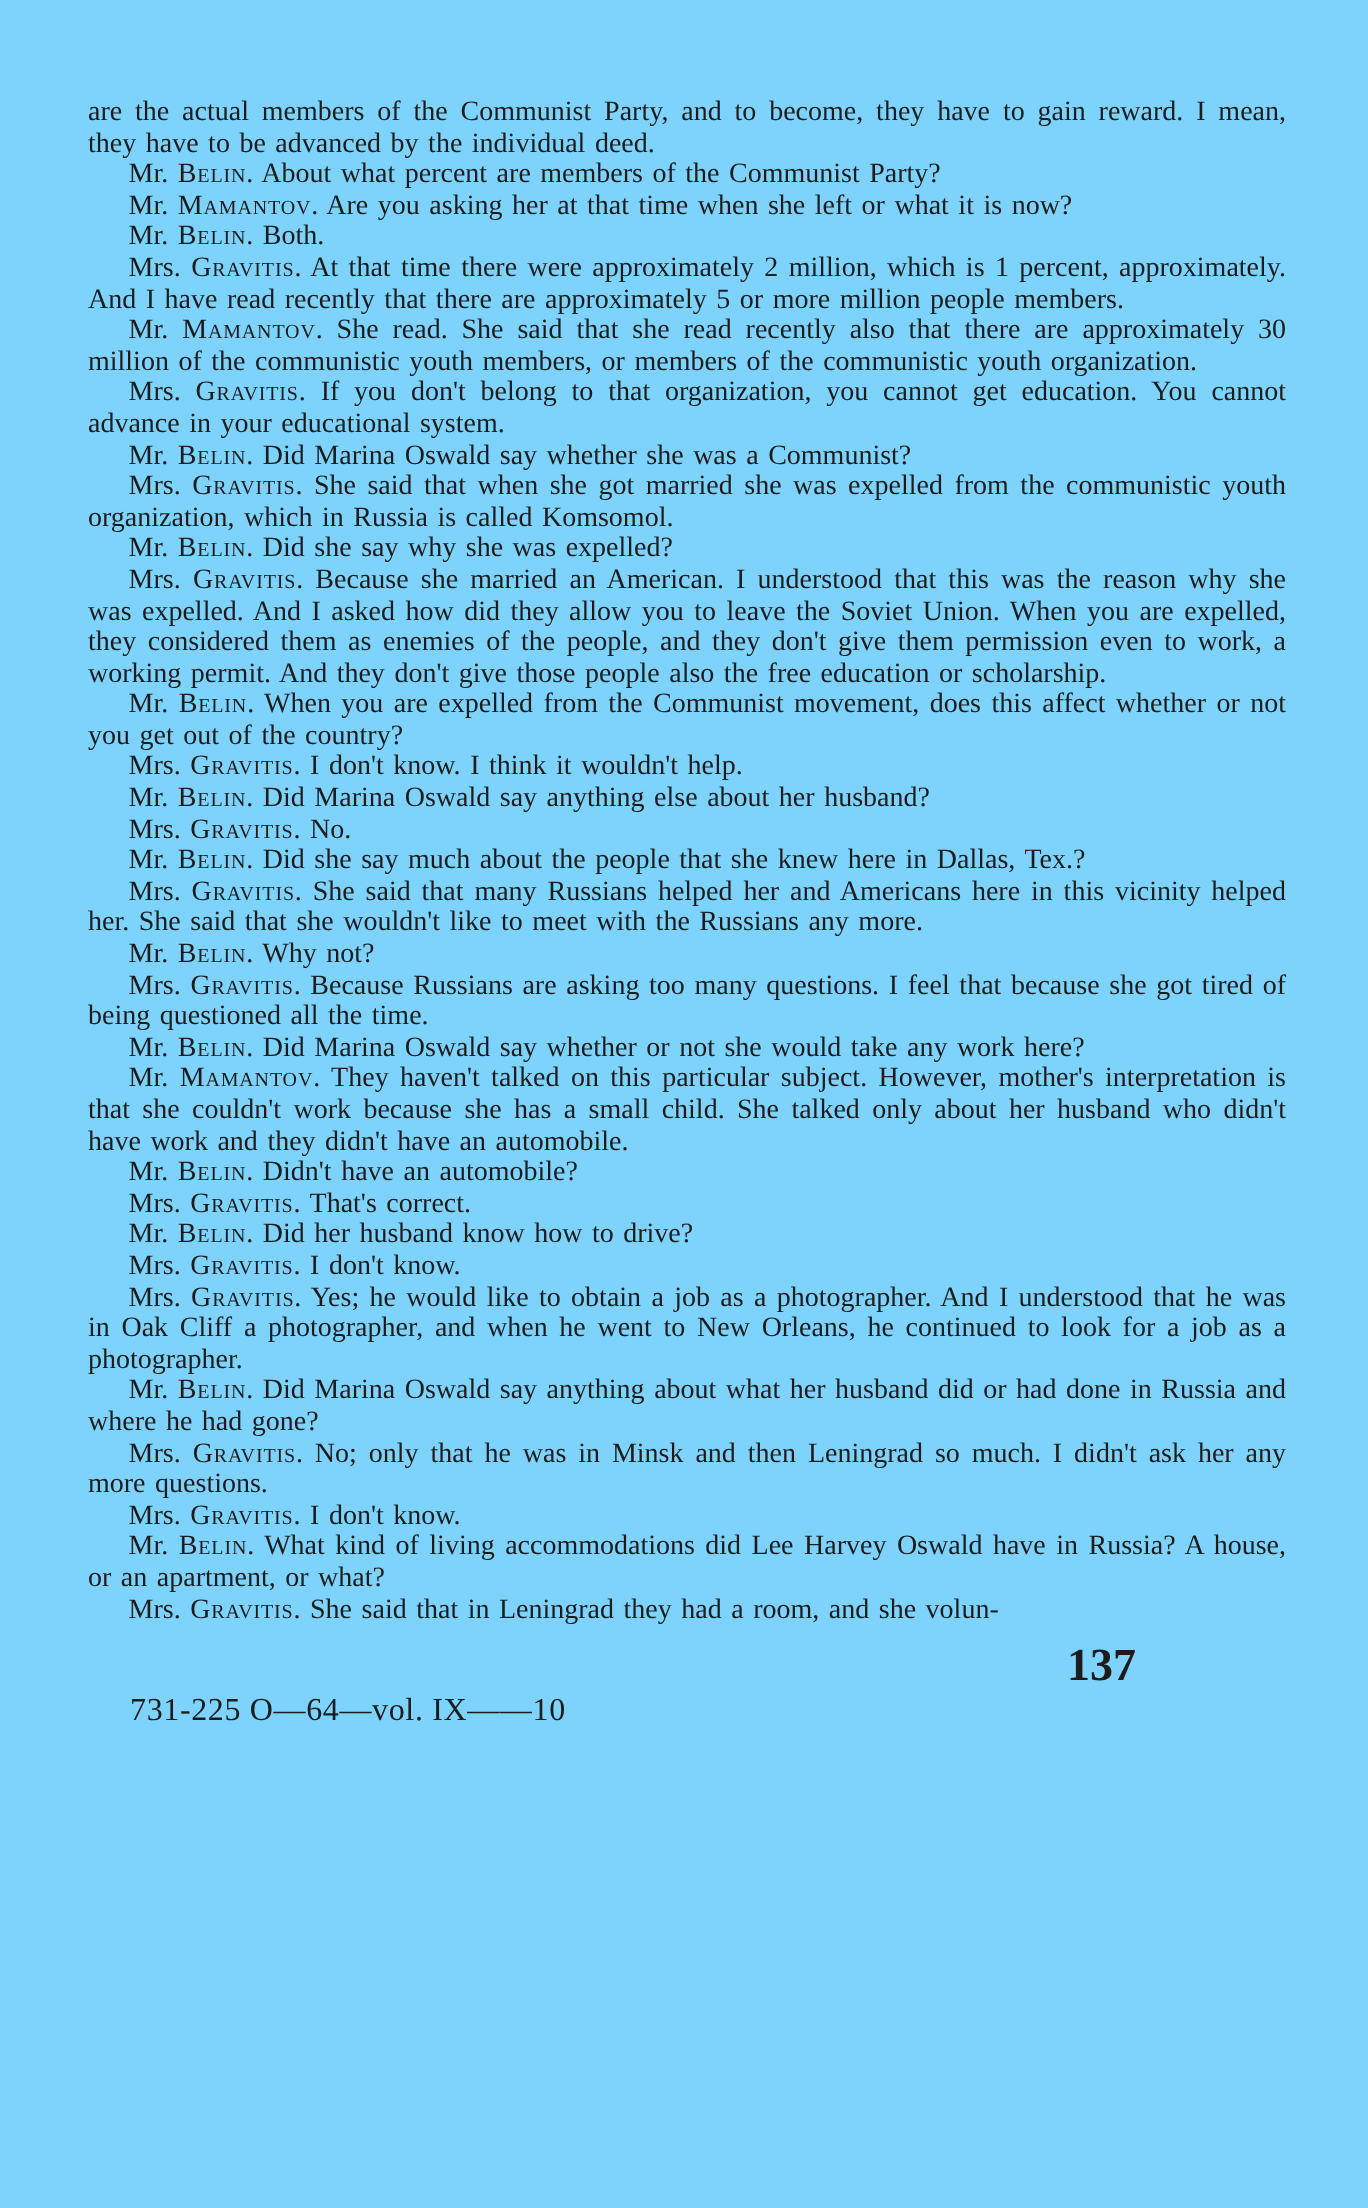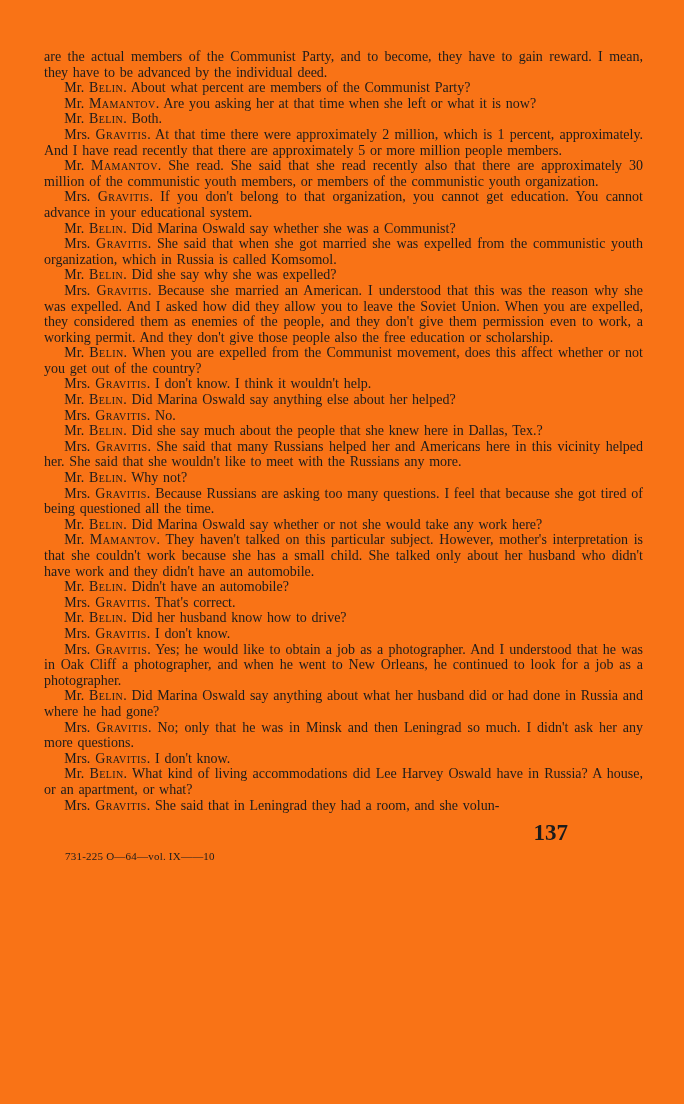--- a/index.html
+++ b/index.html
@@ -7,21 +7,21 @@
     padding: 0;
     width: 684px;
     height: 1104px;
     background: #fdfdfc;
     overflow: hidden;
   }
   .page {
     position: relative;
     width: 684px;
     height: 1104px;
-    background: #f97316;
+    background: #7dd3fc;
     box-sizing: border-box;
     padding: 49px 41px 0 44px;
     font-family: "Liberation Serif", "DejaVu Serif", serif;
     color: #1c1c1c;
   }
   .text-block {
     width: 599px;
     font-size: 14px;
     line-height: 15.6px;
     text-align: justify;
@@ -46,21 +46,21 @@
     font-size: 23px;
     font-weight: bold;
     margin-top: 11px;
     line-height: 18px;
   }
   .footer-code {
     width: 599px;
     box-sizing: border-box;
     padding-left: 21px;
     text-align: left;
-    font-size: 11px;
+    font-size: 16px;
     letter-spacing: 0.02em;
     margin-top: 7px;
     line-height: 14px;
   }
 </style>
 </head>
 <body>
 
 <div class="page">
   <div class="text-block">
@@ -84,21 +84,21 @@
   <p class="para"><span class="speaker"><span>Mrs.</span> <span class="sc">Gravitis</span>.</span> <span>She said that when she got married she was expelled from the communistic youth organization, which in Russia is called Komsomol.</span></p>
 
   <p class="para"><span class="speaker"><span>Mr.</span> <span class="sc">Belin</span>.</span> <span>Did she say why she was expelled?</span></p>
 
   <p class="para"><span class="speaker"><span>Mrs.</span> <span class="sc">Gravitis</span>.</span> <span>Because she married an American. I understood that this was the reason why she was expelled. And I asked how did they allow you to leave the Soviet Union. When you are expelled, they considered them as enemies of the people, and they don't give them permission even to work, a working permit. And they don't give those people also the free education or scholarship.</span></p>
 
   <p class="para"><span class="speaker"><span>Mr.</span> <span class="sc">Belin</span>.</span> <span>When you are expelled from the Communist movement, does this affect whether or not you get out of the country?</span></p>
 
   <p class="para"><span class="speaker"><span>Mrs.</span> <span class="sc">Gravitis</span>.</span> <span>I don't know. I think it wouldn't help.</span></p>
 
-  <p class="para"><span class="speaker"><span>Mr.</span> <span class="sc">Belin</span>.</span> <span>Did Marina Oswald say anything else about her helped?</span></p>
+  <p class="para"><span class="speaker"><span>Mr.</span> <span class="sc">Belin</span>.</span> <span>Did Marina Oswald say anything else about her husband?</span></p>
 
   <p class="para"><span class="speaker"><span>Mrs.</span> <span class="sc">Gravitis</span>.</span> <span>No.</span></p>
 
   <p class="para"><span class="speaker"><span>Mr.</span> <span class="sc">Belin</span>.</span> <span>Did she say much about the people that she knew here in Dallas, Tex.?</span></p>
 
   <p class="para"><span class="speaker"><span>Mrs.</span> <span class="sc">Gravitis</span>.</span> <span>She said that many Russians helped her and Americans here in this vicinity helped her. She said that she wouldn't like to meet with the Russians any more.</span></p>
 
   <p class="para"><span class="speaker"><span>Mr.</span> <span class="sc">Belin</span>.</span> <span>Why not?</span></p>
 
   <p class="para"><span class="speaker"><span>Mrs.</span> <span class="sc">Gravitis</span>.</span> <span>Because Russians are asking too many questions. I feel that because she got tired of being questioned all the time.</span></p>

